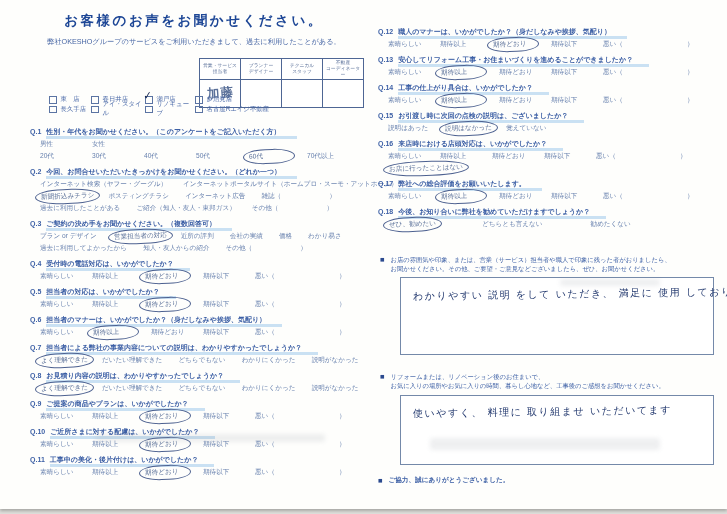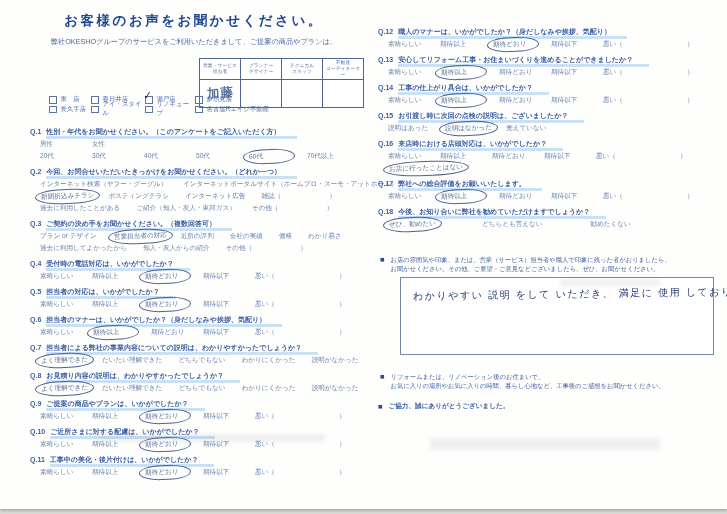--- a/index.html
+++ b/index.html
@@ -60,21 +60,21 @@
   
   .ghost{position:absolute;background:#9aa0a8;filter:blur(2px);opacity:.16;border-radius:3px;pointer-events:none;}
 </style>
 </head>
 <body>
 
 <div class="paper">
 
   <div class="title">お客様のお声をお聞かせください。</div>
   <div class="intro">
-    <div>弊社OKESHOグループのサービスをご利用いただきまして、ご提案の商品やプランは。</div>
+    <div>弊社OKESHOグループのサービスをご利用いただきまして、過去に利用したことがある。</div>
   </div>
 
   <table class="staff-table">
     <tbody>
         <tr>
       <td class="hd">
         <div>営業・サービス</div>
             <div>担当者</div>
           </td>
       <td class="hd">
@@ -235,20 +235,23 @@
         </div>
       </div>
       <div class="comment-section cs-2">
         <div class="c-prompt">
           <span class="bullet">■</span>
           <span>
             <div>リフォームまたは、リノベーション後のお住まいで、</div>
             <div>お気に入りの場所やお気に入りの時間、暮らし心地など、工事後のご感想をお聞かせください。</div>
           </span>
         </div>
+        <div class="c-box b2">
+          <div class="hw-line hand">使いやすく、 料理に 取り組ませ いただいてます</div>
+        </div>
       </div>
       <div class="closing">
         <span class="bullet">■</span>
         <span>ご協力、誠にありがとうございました。</span>
       </div>
     </div>
 
   <div class="ghost" style="left:95px;top:434px;width:230px;height:8px;"></div>
   <div class="ghost" style="left:560px;top:279px;width:100px;height:7px;"></div>
   <div class="ghost" style="left:430px;top:438px;width:230px;height:12px;"></div>

